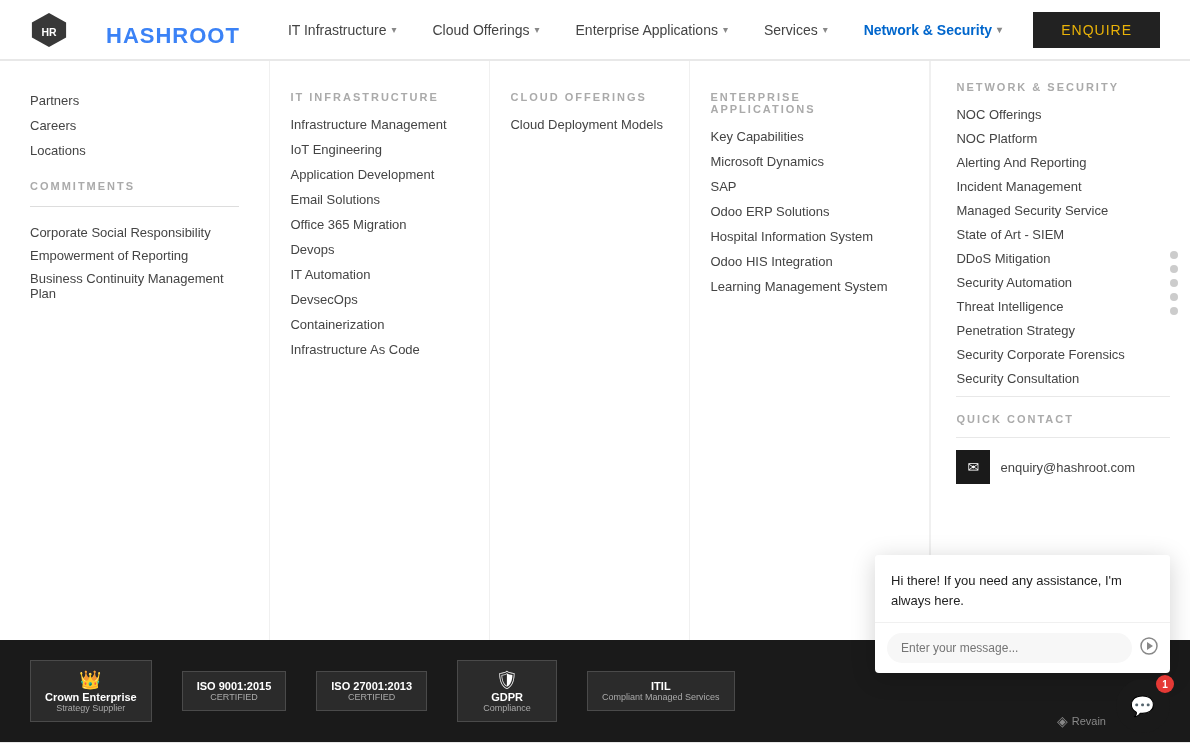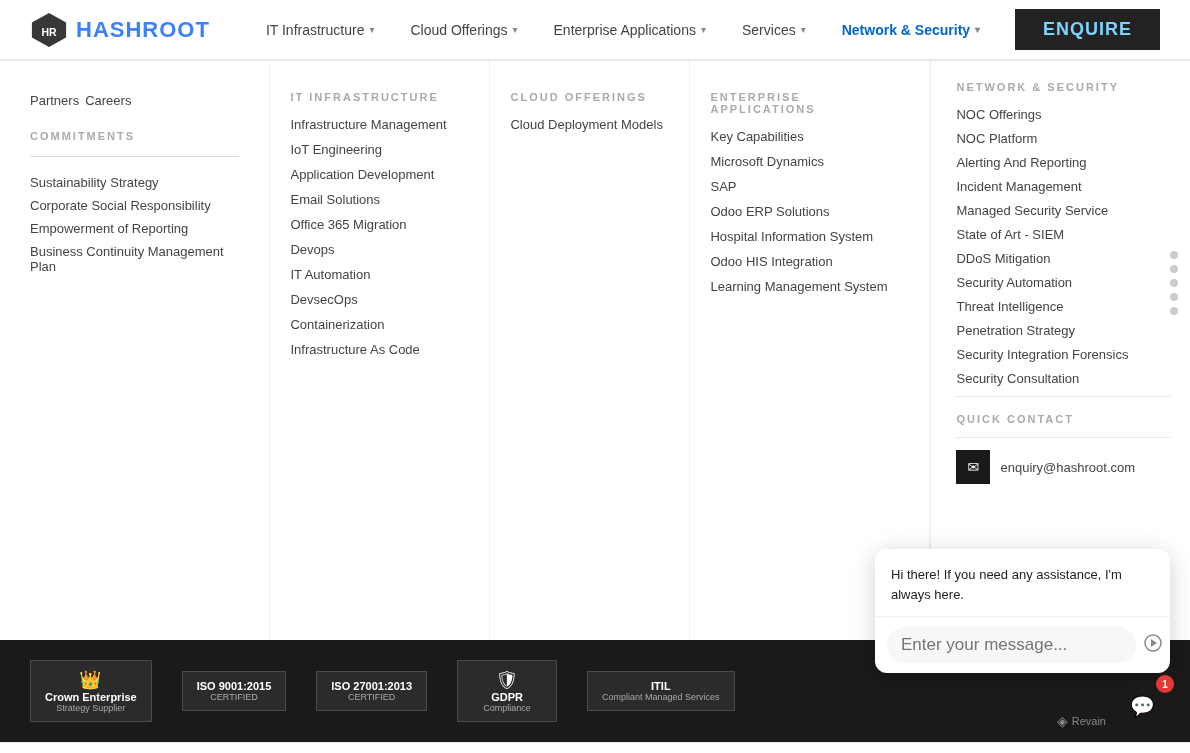--- a/index.html
+++ b/index.html
@@ -19,22 +19,23 @@
       align-items: center;
       background: #fff;
       padding: 0 30px;
       height: 60px;
       border-bottom: 1px solid #e8e8e8;
       position: relative;
       z-index: 100;
     }
     .logo-area {
       display: flex;
-      align-items: center;
-      margin-right: 38px;
+      align-items: flex-end;
+      margin-right: 30px;
+      gap: 30px;
     }
     .logo-icon {
       width: 38px;
       height: 38px;
       margin-right: 8px;
     }
     .logo-text {
       font-size: 22px;
       font-weight: 800;
       color: #3b82f6;
@@ -57,24 +58,24 @@
       position: relative;
     }
     .nav-item .chevron {
       font-size: 10px;
       margin-left: 5px;
       color: #888;
     }
     .nav-enquire {
       margin-left: auto;
       background: #222;
-      color: #7dd3fc;
+      color: #eab308;
       padding: 10px 28px;
-      font-size: 18px;
-      font-weight: 700;
+      font-size: 14px;
+      font-weight: 400;
       letter-spacing: 1px;
       cursor: pointer;
       border: none;
     }
 
     
     .dropdown-area {
       display: flex;
       background: #fff;
       min-height: 580px;
@@ -83,21 +84,21 @@
 
     
     .left-col {
       width: 320px;
       padding: 30px 30px;
       background: #fff;
       border-right: 1px solid #f0f0f0;
     }
     .left-col .section-links {
       display: flex;
-      flex-direction: row;
+      flex-direction: column;
       gap: 6px;
       margin-bottom: 20px;
     }
     .left-col .section-links a {
       color: #444;
       text-decoration: none;
       font-size: 13px;
       padding: 2px 0;
     }
     .commitments-heading {
@@ -280,21 +281,21 @@
       border-top: 1px solid #e8e8e8;
     }
 
     
     .chat-widget {
       position: fixed;
       bottom: 80px;
       right: 20px;
       width: 295px;
       background: #fff;
-      border-radius: 12px;
+      border-radius: 4px;
       box-shadow: 0 4px 24px rgba(0,0,0,0.18);
       overflow: hidden;
       z-index: 1000;
     }
     .chat-header {
       background: #fff;
       padding: 16px 16px 12px;
       border-bottom: 1px solid #f0f0f0;
     }
     .chat-header-text {
@@ -307,21 +308,21 @@
       display: flex;
       align-items: center;
       gap: 8px;
     }
     .chat-input {
       flex: 1;
       border: none;
       background: #f7f7f7;
       border-radius: 20px;
       padding: 8px 14px;
-      font-size: 17px;
+      font-size: 12px;
       color: #999;
       outline: none;
     }
     .chat-send-btn {
       background: none;
       border: none;
       cursor: pointer;
       color: #888;
       font-size: 16px;
     }
@@ -402,24 +403,24 @@
   </div>
   <button class="nav-enquire">ENQUIRE</button>
 </nav>
 
 <div class="dropdown-area">
 
   <div class="left-col">
     <div class="section-links">
       <a href="#">Partners</a>
       <a href="#">Careers</a>
+      <a href="#">Locations</a>
     </div>
     <div class="commitments-heading">COMMITMENTS</div>
     <hr class="commitments-divider">
-    <a href="#" class="commitment-item">Sustainability Strategy</a>
     <a href="#" class="commitment-item">Corporate Social Responsibility</a>
     <a href="#" class="commitment-item">Empowerment of Reporting</a>
     <a href="#" class="commitment-item">Business Continuity Management Plan</a>
   </div>
 
   <div class="center-cols">
 
     <div class="it-col">
       <div class="col-heading">IT INFRASTRUCTURE</div>
       <div class="col-links">
@@ -465,21 +466,21 @@
       <a href="#">NOC Offerings</a>
       <a href="#">NOC Platform</a>
       <a href="#">Alerting And Reporting</a>
       <a href="#">Incident Management</a>
       <a href="#">Managed Security Service</a>
       <a href="#">State of Art - SIEM</a>
       <a href="#">DDoS Mitigation</a>
       <a href="#">Security Automation</a>
       <a href="#">Threat Intelligence</a>
       <a href="#">Penetration Strategy</a>
-      <a href="#">Security Integration Forensics</a>
+      <a href="#">Security Corporate Forensics</a>
       <a href="#">Security Consultation</a>
     </div>
 
     <div class="ns-dots">
       <div class="ns-dot"></div>
       <div class="ns-dot"></div>
       <div class="ns-dot"></div>
       <div class="ns-dot"></div>
       <div class="ns-dot"></div>
     </div>

